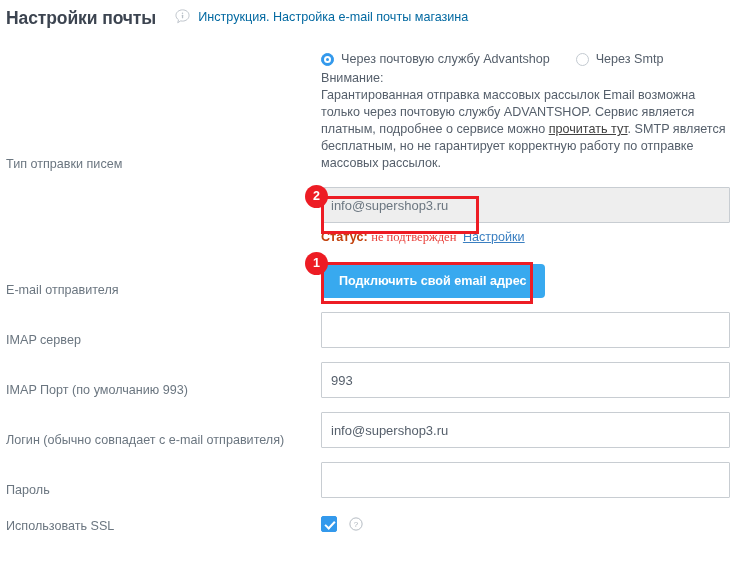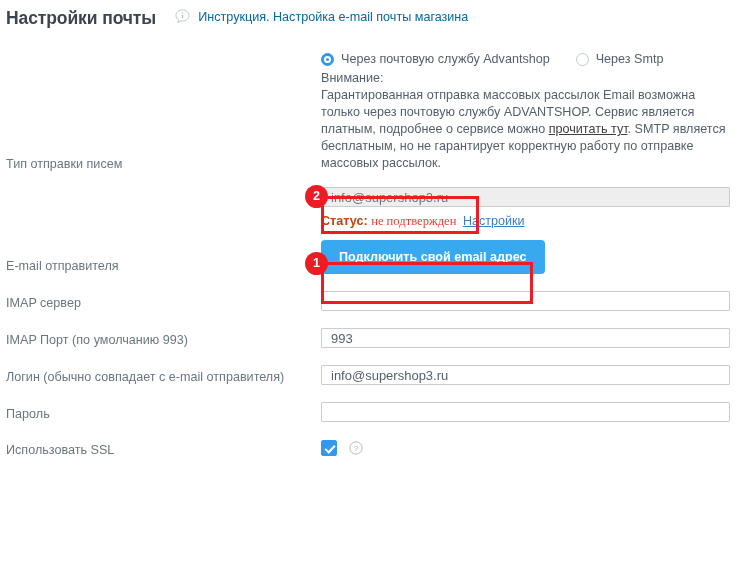--- a/index.html
+++ b/index.html
@@ -147,21 +147,21 @@
     color: #404040;
     text-decoration: underline;
     cursor: pointer;
   }
 
   
   .text-input {
     display: block;
     box-sizing: border-box;
     width: 409px;
-    height: 20px;
+    height: 36px;
     border: 1px solid #c8cdd2;
     background: #ffffff;
     font-family: "Liberation Sans", sans-serif;
     font-size: 13px;
     color: #555f6b;
     padding: 4px 9px;
     border-radius: 1px;
     outline: none;
   }
   .text-input.disabled {
@@ -180,21 +180,21 @@
   .status-value { color: #e8403a; font-family: Liberation Serif, serif; }
   .status-refresh {
     color: #3a7fc1;
     text-decoration: underline;
     cursor: pointer;
     margin-left: 3px;
   }
 
   
   .connect-btn {
-    margin-top: 11px;
+    margin-top: 19px;
     display: inline-block;
     box-sizing: border-box;
     height: 34px;
     padding: 0 18px;
     background: #38a9ef;
     border: none;
     border-radius: 4px;
     color: #ffffff;
     font-family: "Liberation Sans", sans-serif;
     font-size: 12.6px;

